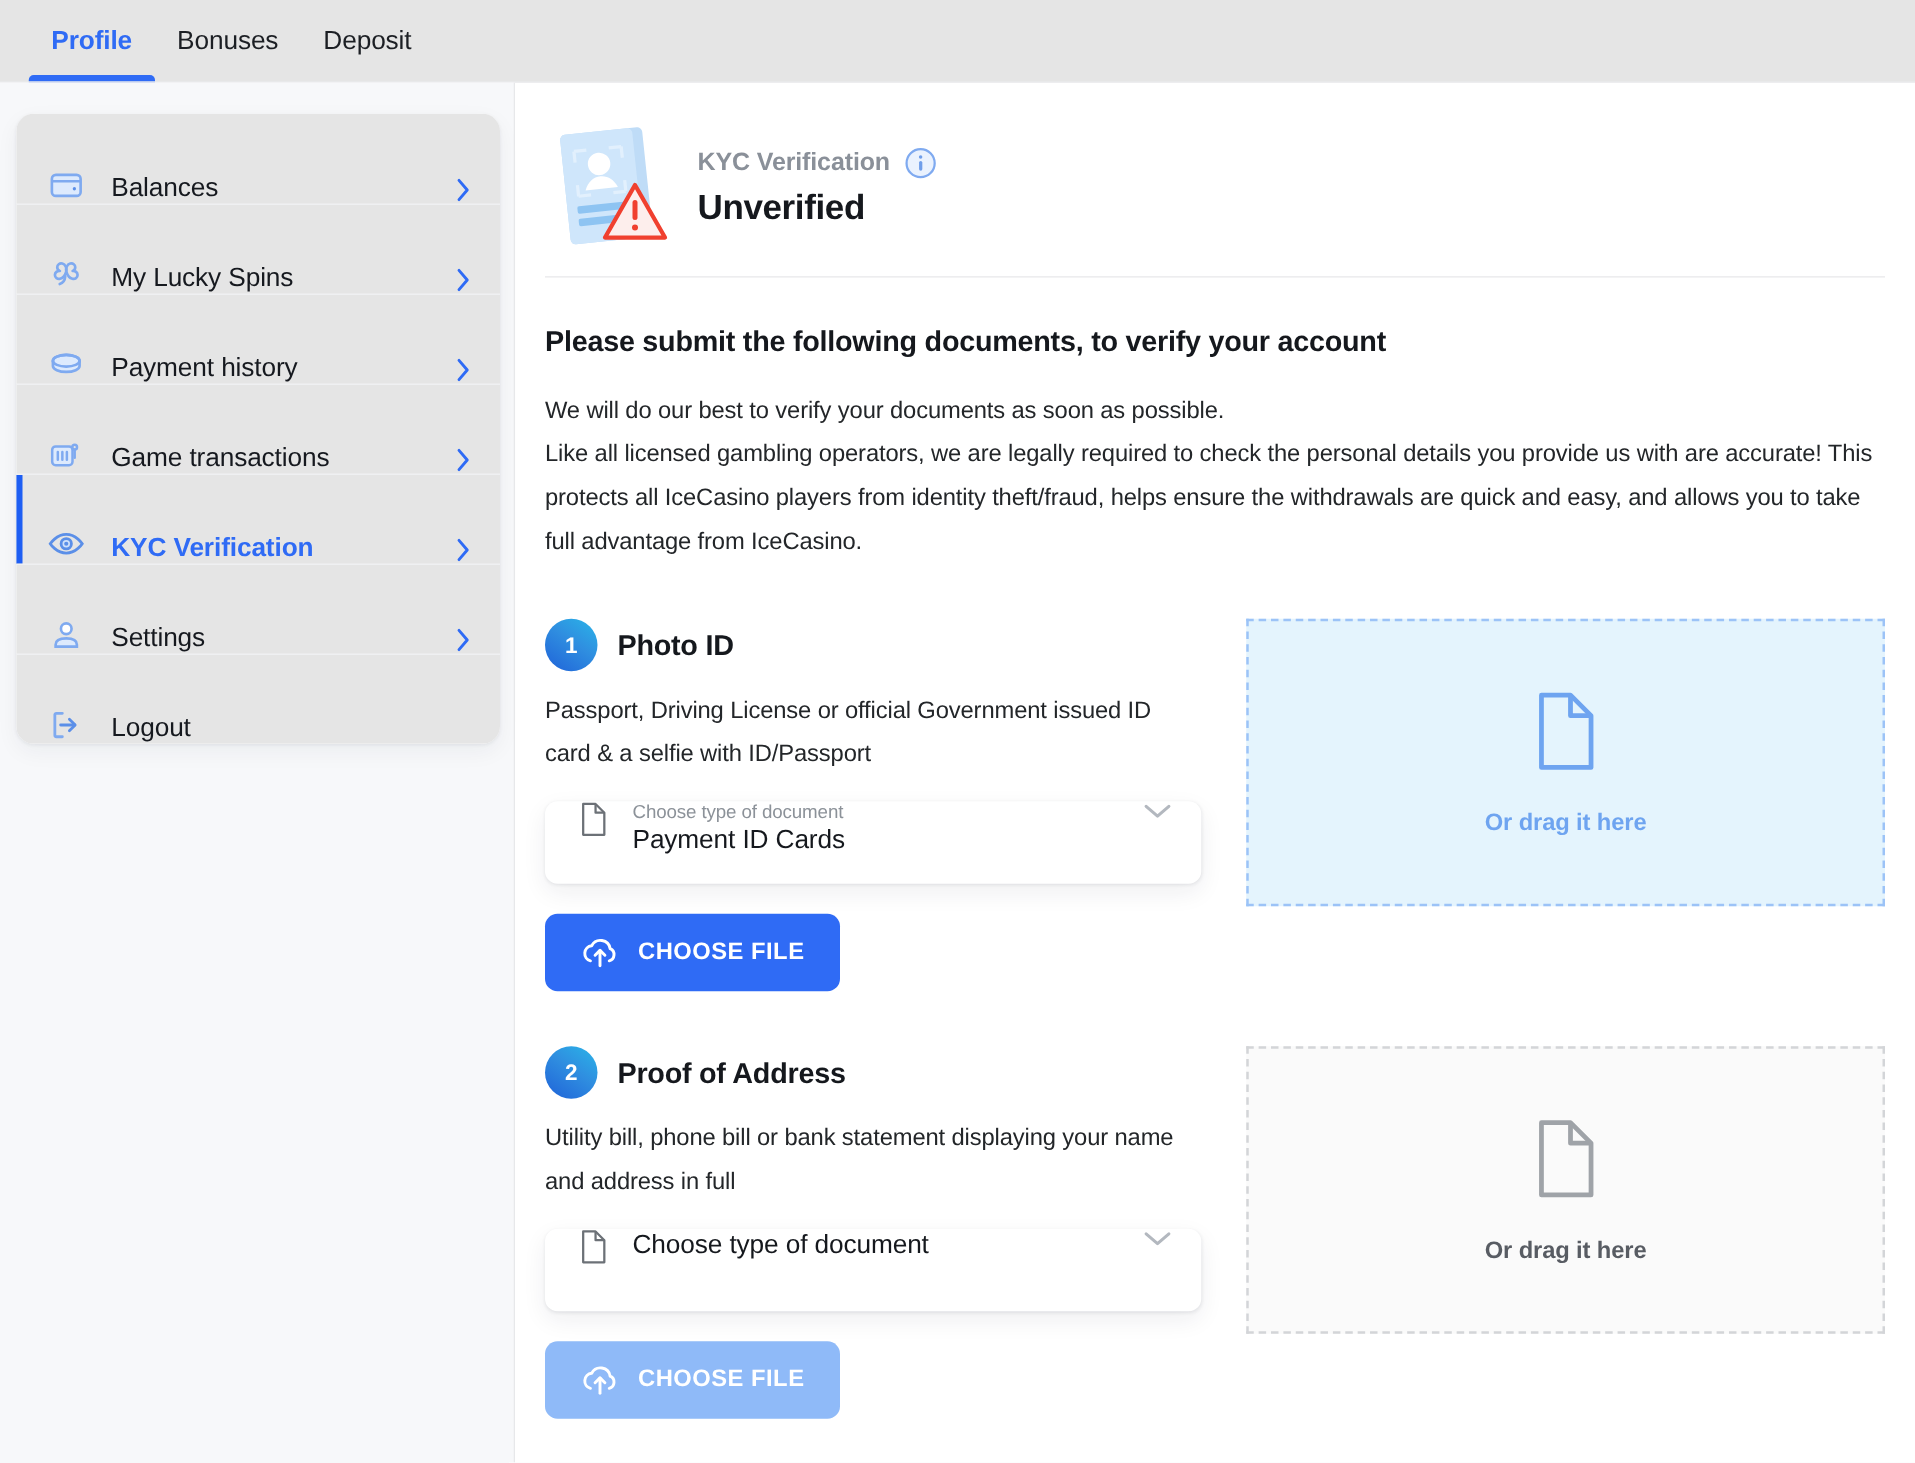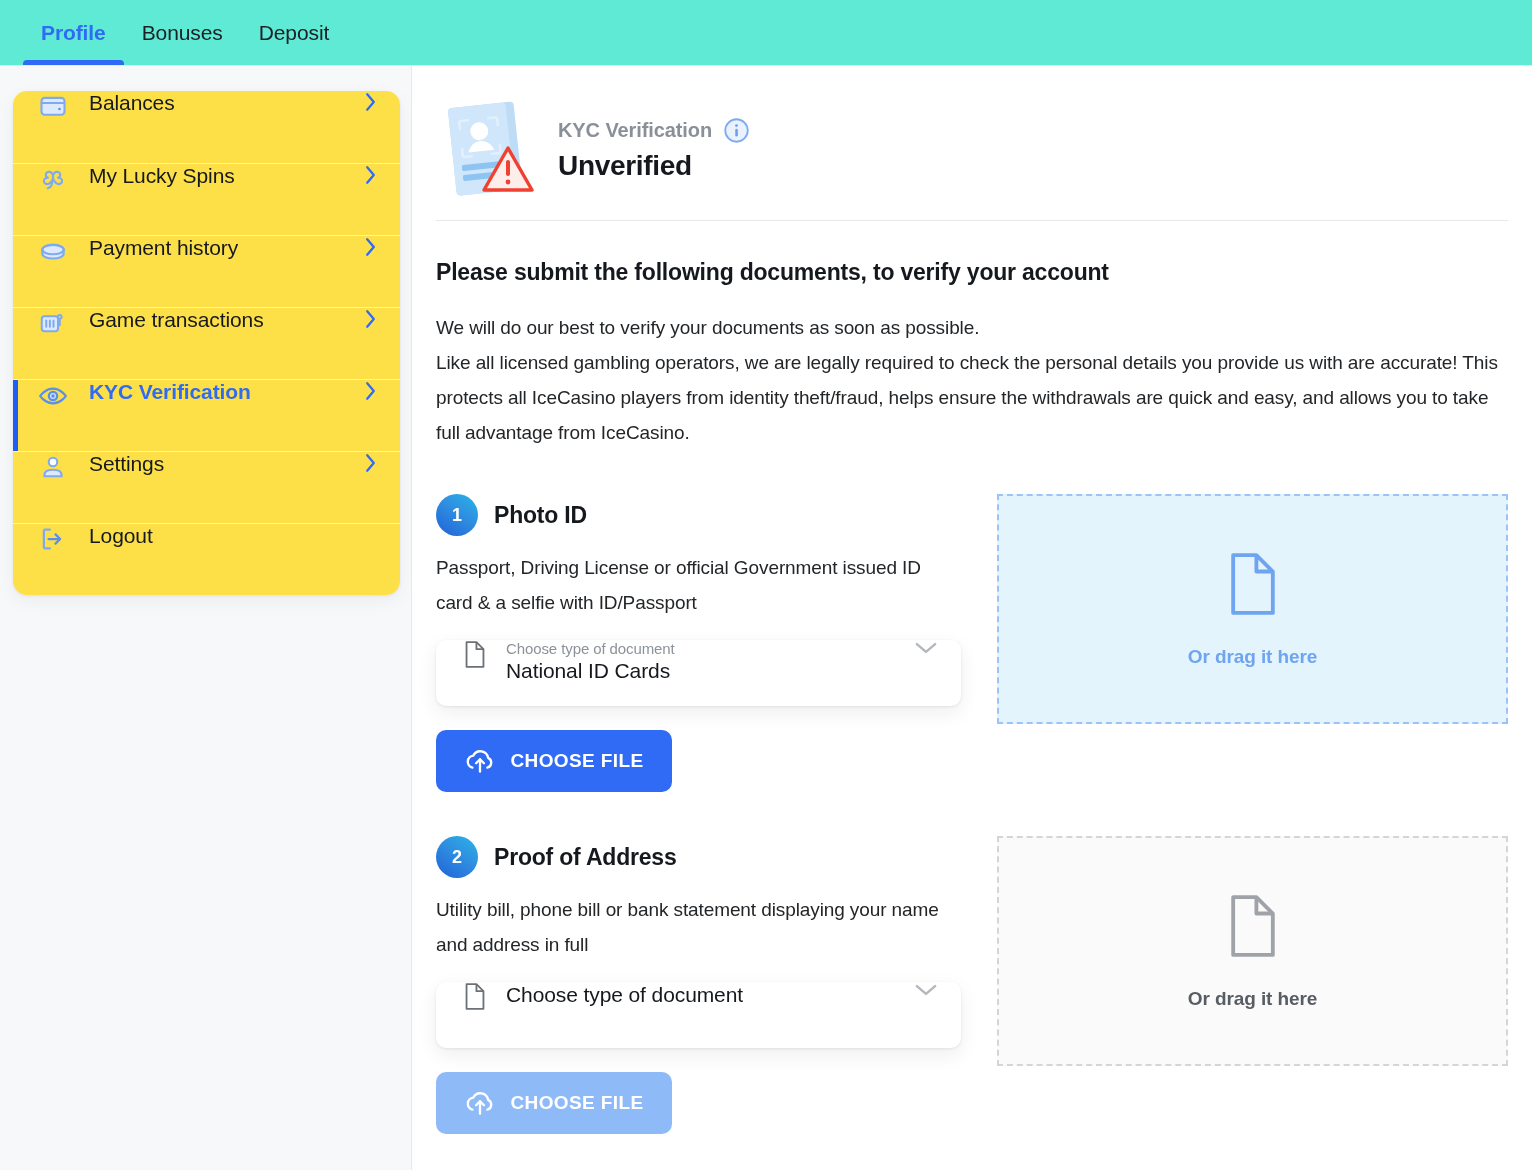--- a/index.html
+++ b/index.html
@@ -10,21 +10,21 @@
     overflow: hidden;
     background: #ffffff;
     font-family: "Liberation Sans", sans-serif;
     -webkit-font-smoothing: antialiased;
   }
 
   
   .topbar {
     position: relative;
     height: 66px;
-    background: #5eead4;
+    background: #e5e5e5;
     display: flex;
     align-items: center;
     padding-left: 23px;
     gap: 0px;
   }
   .topbar::after {
     content: "";
     position: absolute;
     left: 0; right: 0; bottom: 0;
     height: 1px;
@@ -75,24 +75,24 @@
   .sidebar-card {
     background: #ffffff;
     border-radius: 14px;
     box-shadow: 0 1px 3px rgba(22,34,51,0.07), 0 6px 18px rgba(22,34,51,0.05);
     overflow: hidden;
   }
   .s-item {
     position: relative;
     height: 72px;
     display: flex;
-    align-items: flex-start;
+    align-items: flex-end;
     padding: 0 22px 0 20px;
     cursor: pointer;
-    background: #fde047;
+    background: #e5e5e5;
   }
   .s-item + .s-item { border-top: 1px solid #eff0f2; }
   .s-item .s-icon {
     width: 40px; flex: 0 0 40px;
     display: flex; align-items: center; justify-content: center;
     margin-right: 16px;
   }
   .s-item .s-label {
     font-size: 21px;
     color: #16191f;
@@ -448,21 +448,21 @@
 
           <div class="select-box">
             <span class="doc-ic">
               <svg width="26" height="29" viewBox="0 0 20 24" fill="none" stroke="#6c7177" stroke-width="1.5" stroke-linejoin="round">
                 <path d="M3 1.8h8.2L17 7.6V22.2H3z"></path>
                 <path d="M11.2 1.8v5.8H17"></path>
               </svg>
             </span>
             <span class="select-inner">
               <span class="select-sublabel">Choose type of document</span>
-              <span class="select-value">National ID Cards</span>
+              <span class="select-value">Payment ID Cards</span>
             </span>
             <span class="chev-down">
               <svg width="26" height="16" viewBox="0 0 20 12" fill="none" stroke="#b3b8bf" stroke-width="1.9" stroke-linecap="round" stroke-linejoin="round">
                   <path d="M3 3l7 6 7-6"></path>
                 </svg>
             </span>
           </div>
 
           <button class="choose-btn">
             <span style="display:flex;align-items:center;">

